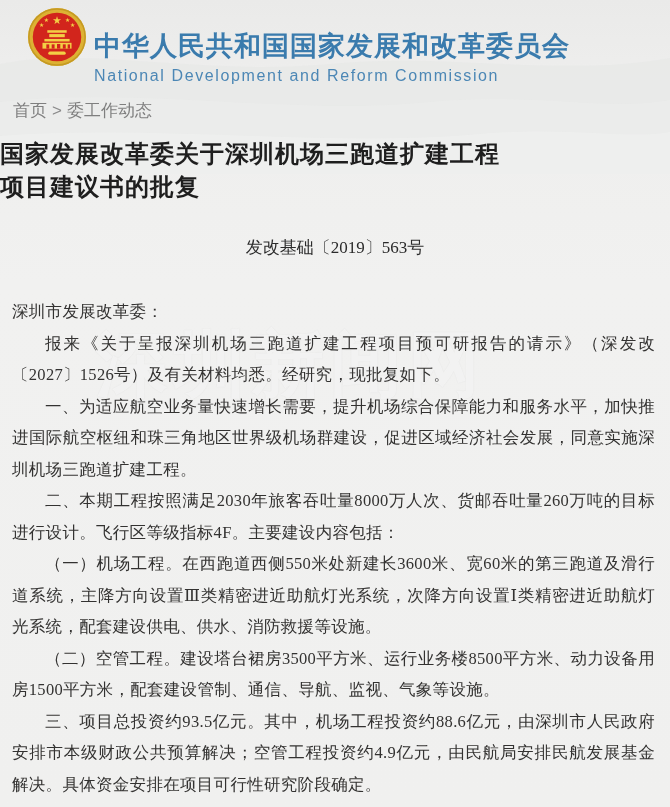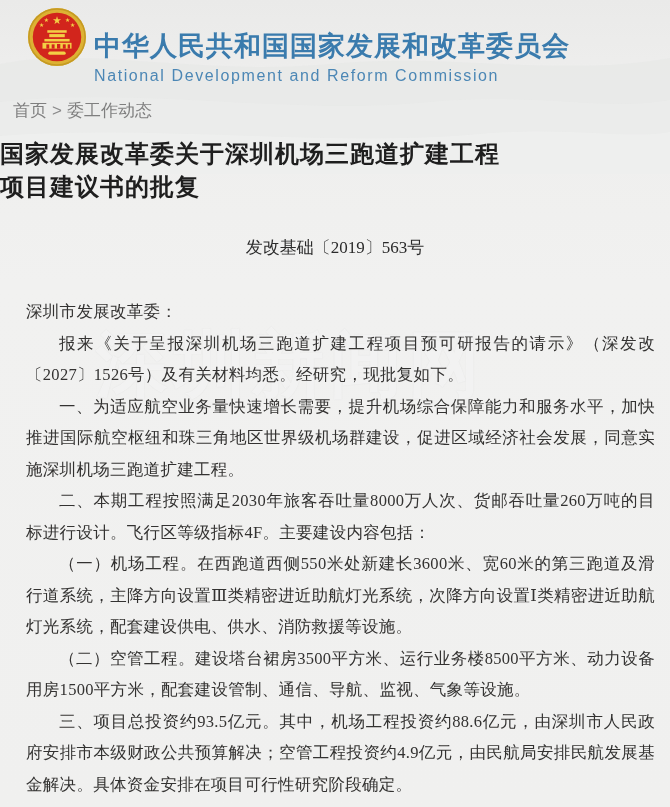--- a/index.html
+++ b/index.html
@@ -56,21 +56,21 @@
   .breadcrumb a { color: #7f7f7f; text-decoration: none; cursor: pointer; }
   .crumb-sep { margin: 0 5px; color: #8a8a8a; }
 
   .article { position: absolute; top: 138px; left: 0; width: 670px; }
   .art-title {
     text-align: left; color: #1e1e1e; font-weight: bold;
     font-size: 24px; line-height: 33px; letter-spacing: 1px;
   }
   .doc-number { text-align: center; font-size: 17px; color: #2b2b2b; margin-top: 32px; }
   .body-text {
-    margin-top: 37px; padding: 0 15px 0 26px;
+    margin-top: 37px; padding: 0 15px 0 12px;
     font-size: 16.5px; line-height: 31.5px; color: #333231;
     text-align: justify; letter-spacing: 0.3px;
   }
   .body-text p { margin: 0; }
   .body-text p.indent { text-indent: 2em; }
 </style>
 </head>
 <body>
 
 <div class="page">

